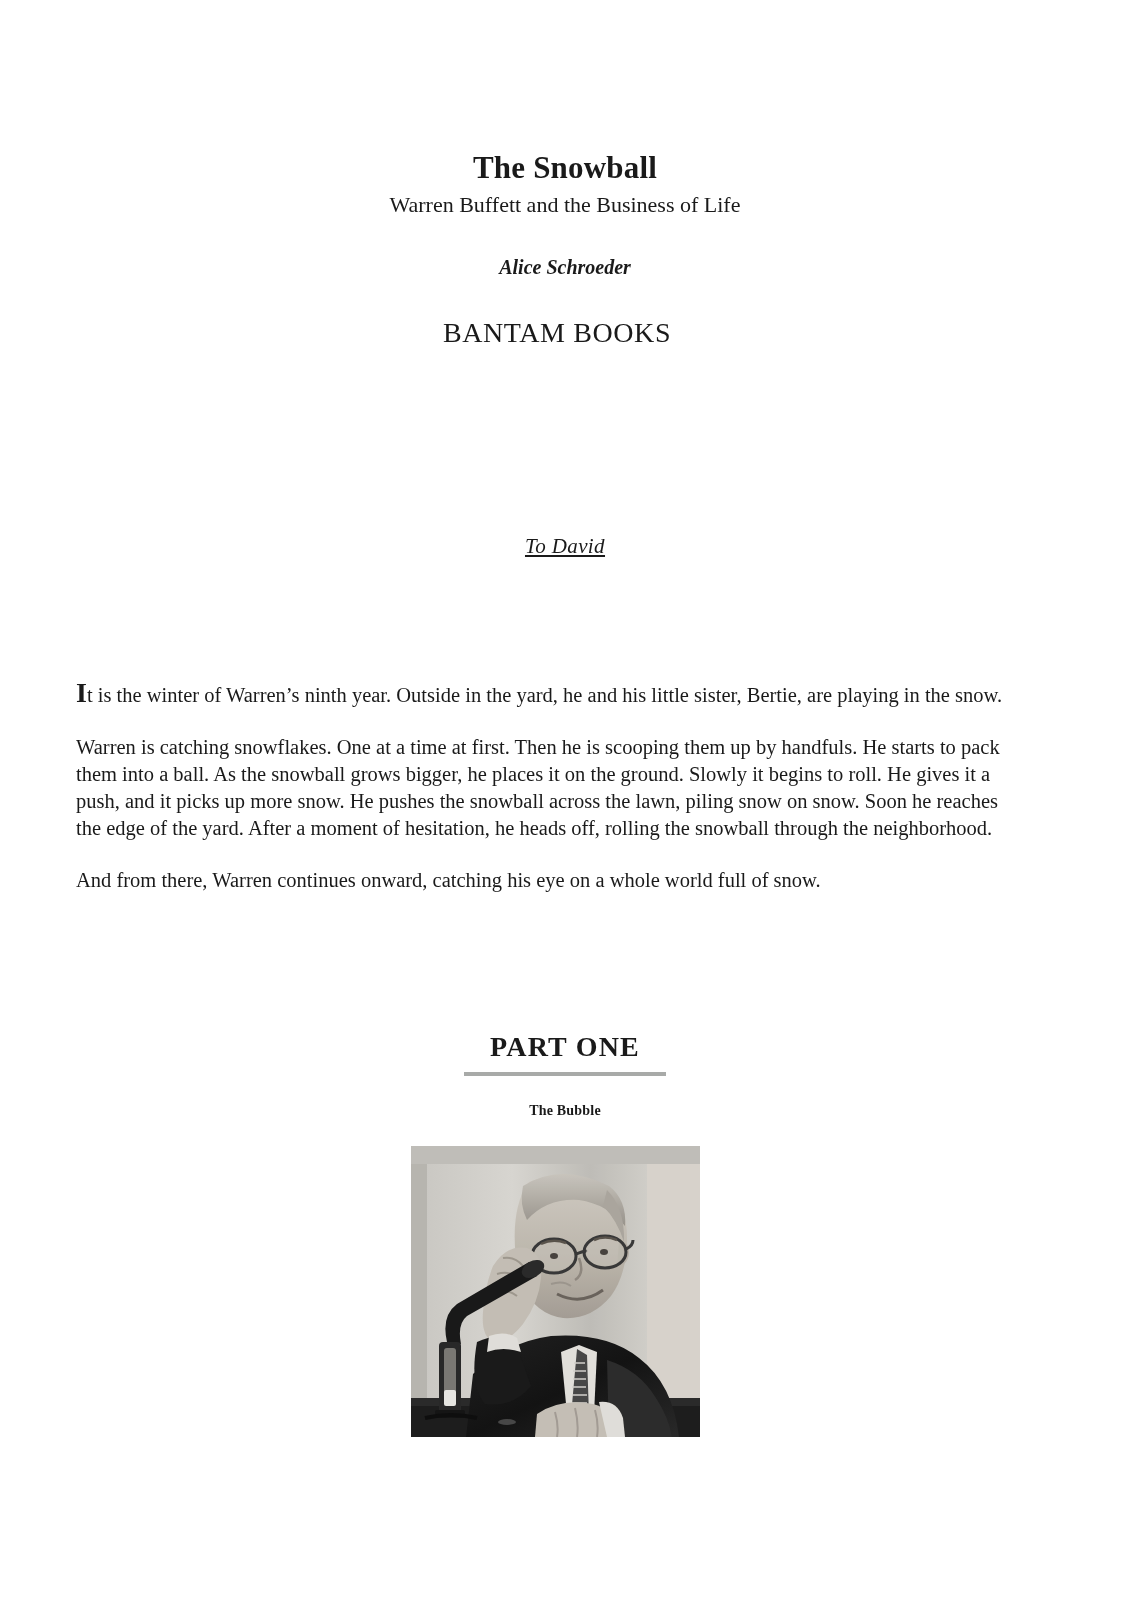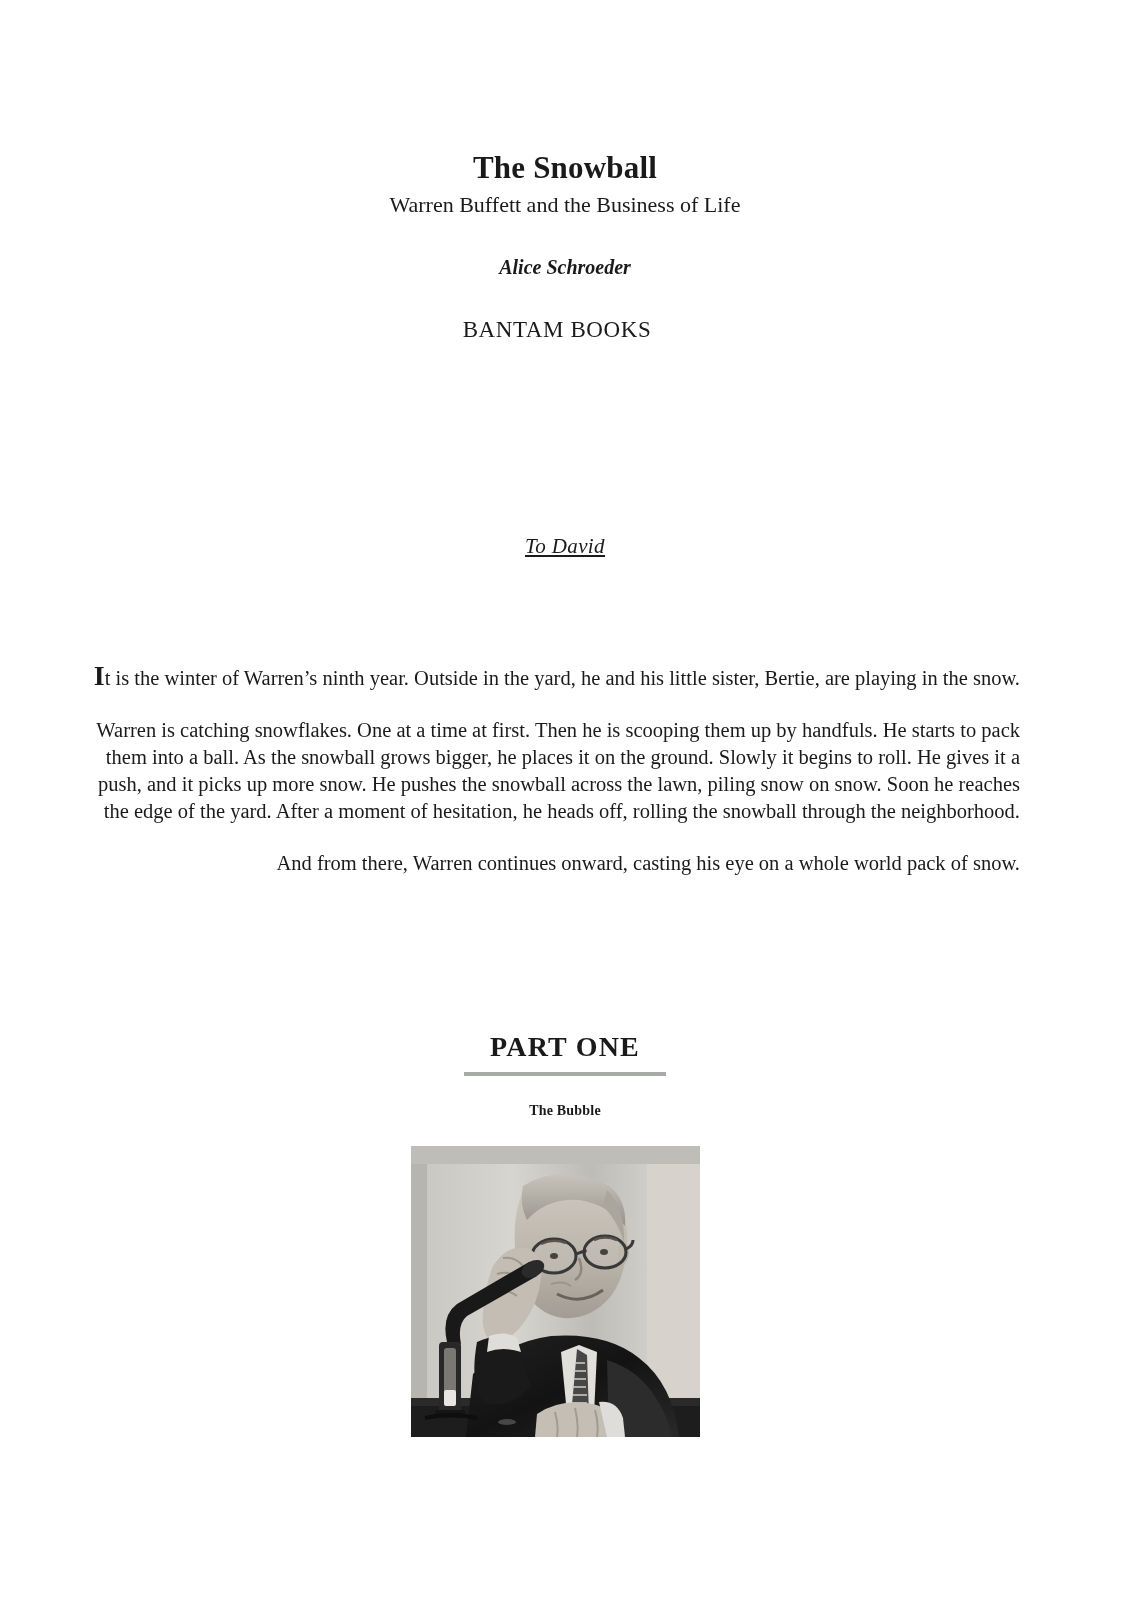--- a/index.html
+++ b/index.html
@@ -46,21 +46,21 @@
     margin: 0;
   }
   .book-author {
     font-size: 20px;
     font-weight: bold;
     margin: 37px 0 0 0;
     line-height: 1.2;
     font-style: italic;
   }
   .book-publisher {
-    font-size: 23px;
+    font-size: 28px;
     font-weight: normal;
     letter-spacing: 0.6px;
     margin: 37px 16px 0 0;
     line-height: 1.2;
   }
 
   
   .dedication {
     position: absolute;
     top: 534px;
@@ -74,24 +74,24 @@
   }
 
   
   .body-text {
     position: absolute;
     top: 662px;
     left: 76px;
     width: 944px;
   }
   .body-text p {
-    margin: 0 0 25px 0;
+    margin: 17px 0 25px 0;
     font-size: 20.5px;
     line-height: 27px;
-    text-align: right;
+    text-align: left;
   }
   .body-text p:last-child {
     margin-bottom: 0;
   }
   .initial-cap {
     font-size: 28px;
     font-weight: bold;
     line-height: 1;
   }
 
@@ -151,21 +151,21 @@
     <div class="book-subtitle">Warren Buffett and the Business of Life</div>
     <div class="book-author">Alice Schroeder</div>
     <div class="book-publisher">BANTAM BOOKS</div>
   </div>
 
   <div class="dedication">To David</div>
 
   <div class="body-text">
     <p><span class="initial-cap">I</span><span>t is the winter of Warren’s ninth year. Outside in the yard, he and his little sister, Bertie, are playing in the snow.</span></p>
     <p>Warren is catching snowflakes. One at a time at first. Then he is scooping them up by handfuls. He starts to pack them into a ball. As the snowball grows bigger, he places it on the ground. Slowly it begins to roll. He gives it a push, and it picks up more snow. He pushes the snowball across the lawn, piling snow on snow. Soon he reaches the edge of the yard. After a moment of hesitation, he heads off, rolling the snowball through the neighborhood.</p>
-    <p>And from there, Warren continues onward, casting his eye on a whole world pack of snow.</p>
+    <p>And from there, Warren continues onward, catching his eye on a whole world full of snow.</p>
   </div>
 
   <div class="part-block">
     <div class="part-label">PART ONE</div>
     <div class="part-rule"></div>
     <div class="part-title">The Bubble</div>
   </div>
 
   <div class="photo-frame">
     <svg viewBox="0 0 289 291" preserveAspectRatio="none" aria-hidden="true">

